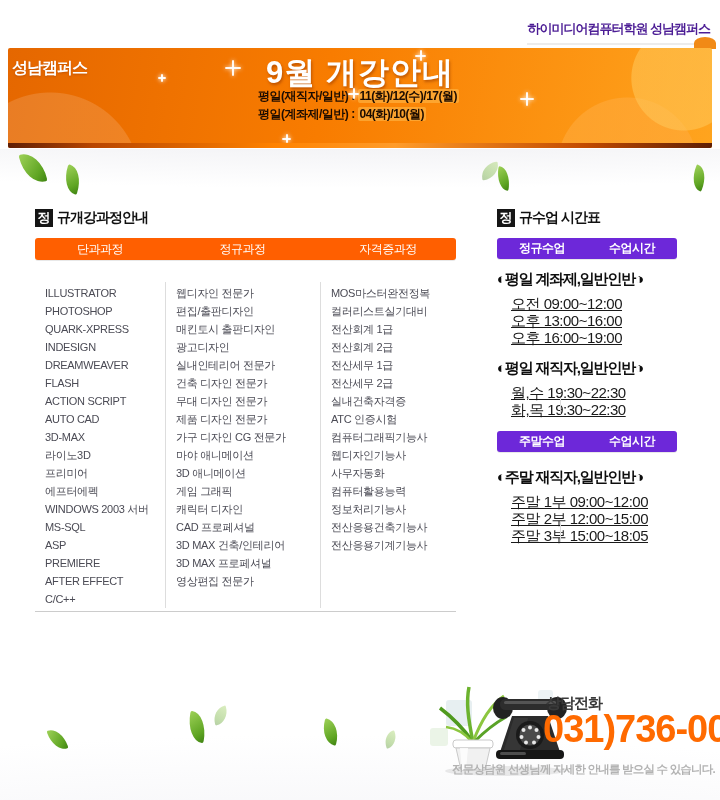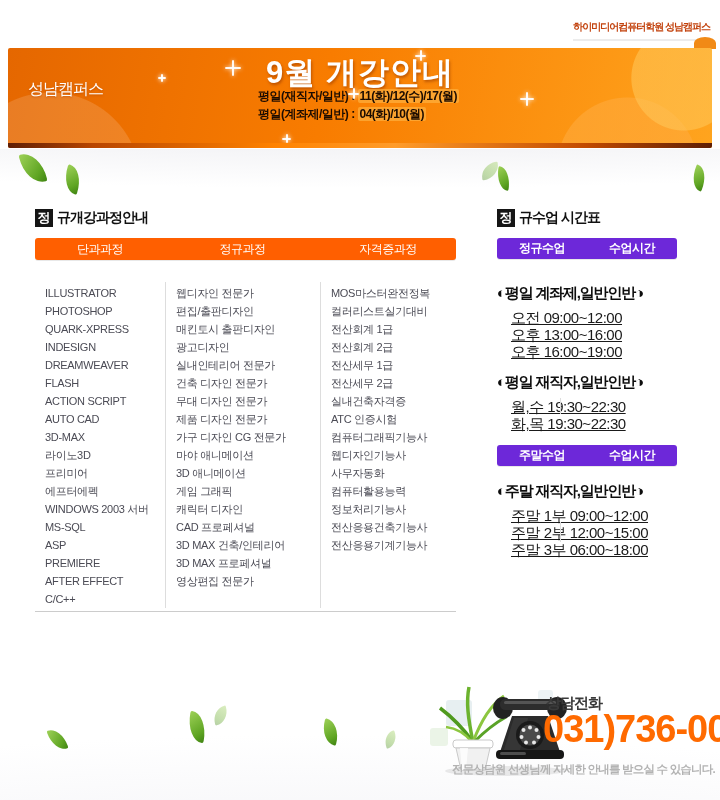--- a/index.html
+++ b/index.html
@@ -1,36 +1,36 @@
 <!DOCTYPE html>
 <html><head>
 <meta charset="utf-8">
 <style>
   html,body{margin:0;padding:0;background:#fff;}
   body{width:720px;height:800px;position:relative;overflow:hidden;
        font-family:"Liberation Sans","DejaVu Sans",sans-serif;color:#333;}
   .abs{position:absolute;}
 
   
-  .logo{position:absolute;top:20px;right:10px;font-size:10px;font-weight:bold;
-        color:#c2410c;letter-spacing:-1px;padding-bottom:5px;border-bottom:2px solid #ececec;}
+  .logo{position:absolute;top:20px;right:10px;font-size:13px;font-weight:bold;
+        color:#4c1d95;letter-spacing:-1px;padding-bottom:5px;border-bottom:2px solid #ececec;}
 
   
   .banner{position:absolute;left:8px;top:48px;width:704px;height:100px;border-radius:2px;
     background:
       radial-gradient(circle at 96% 30%, rgba(255,200,90,.55) 0 52px, transparent 53px),
       radial-gradient(circle at 88% 120%, rgba(255,170,60,.6) 0 70px, transparent 71px),
       radial-gradient(circle at 6% 135%, rgba(255,255,255,.14) 0 90px, transparent 91px),
       linear-gradient(100deg,#e56700 0%,#f87c00 45%,#ffa41e 100%);
     overflow:hidden;}
   .banner::after{content:"";position:absolute;left:0;right:0;bottom:0;height:5px;
     background:linear-gradient(90deg,#5e1e05 0%,#b84500 12%,#ff8200 38%,#ff9c2a 55%,#c24a00 82%,#5e1e05 100%);}
   .blob{position:absolute;left:694px;top:37px;width:22px;height:12px;background:#f18a16;border-radius:50% 50% 0 0;}
-  .campus-tab{position:absolute;left:20px;top:10px;font-size:16px;font-weight:normal;color:#fff;
-      letter-spacing:-1px;text-shadow:0 1px 2px rgba(160,60,0,.5);margin-top:21px;}
+  .campus-tab{position:absolute;left:4px;top:10px;font-size:16px;font-weight:bold;color:#fff;
+      letter-spacing:-1px;text-shadow:0 1px 2px rgba(160,60,0,.5);}
   .banner-title{position:absolute;left:0;right:0;top:4px;text-align:center;font-size:31px;
       font-weight:bold;color:#fff;letter-spacing:1px;text-shadow:1px 2px 3px rgba(140,50,0,.55);}
   .banner-dates{position:absolute;left:250px;top:40px;}
   .bd-line{font-size:12px;font-weight:bold;color:#1c0c00;letter-spacing:-0.5px;
       line-height:16px;margin-bottom:2px;white-space:nowrap;}
   .bd-line .val{background:rgba(255,190,80,.55);padding:0 2px;border-radius:2px;}
   .sparkle{position:absolute;}
   .sparkle::before,.sparkle::after{content:"";position:absolute;background:rgba(255,255,255,.95);
       border-radius:2px;box-shadow:0 0 4px rgba(255,255,255,.9);}
   .sparkle::before{width:100%;height:2px;top:50%;margin-top:-1px;left:0;}
@@ -69,21 +69,21 @@
   
   .timetable{position:absolute;left:497px;top:209px;width:180px;}
   .t-bar{height:21px;background:#6d28d9;border-radius:3px;display:flex;box-shadow:0 1px 0 #e8e8e8;}
   .t-bar .tc{width:90px;color:#fff;font-weight:bold;font-size:12px;letter-spacing:-0.5px;
      display:flex;align-items:center;justify-content:center;}
   .t-bar1{margin-top:11px;}
   .t-bar2{margin-top:13px;}
   .t-heading{font-size:15px;font-weight:bold;color:#0d0d0d;letter-spacing:-1.2px;white-space:nowrap;}
   .t-times{margin:6px 0 0 14px;}
   .time-item{font-size:15px;color:#1a1a1a;letter-spacing:-0.5px;line-height:17px;white-space:nowrap;text-decoration:underline;}
-  .th1{margin-top:25px;} .th2{margin-top:13px;} .th3{margin-top:16px;}
+  .th1{margin-top:11px;} .th2{margin-top:13px;} .th3{margin-top:16px;}
   .vtick{position:absolute;width:1px;background:#ddd;}
 
   
   .deco-sq{position:absolute;border-radius:3px;}
   .contact-label{position:absolute;left:546px;top:694px;font-size:15px;font-weight:bold;
      color:#3a3a3a;letter-spacing:-1px;}
   .contact-phone{position:absolute;left:543px;top:708px;font-size:38px;font-weight:bold;
      color:#ff6a00;letter-spacing:-1px;white-space:nowrap;}
   .contact-note{position:absolute;left:452px;top:762px;width:262px;text-align:center;
      font-size:11.5px;font-weight:bold;color:#b3b3b3;letter-spacing:-0.8px;white-space:nowrap;}
@@ -216,21 +216,21 @@
       <div class="time-item">화,목 19:30~22:30</div>
     </div>
   <div class="t-bar t-bar2">
     <div class="tc">주말수업</div>
     <div class="tc">수업시간</div>
   </div>
   <div class="t-heading th3">◐주말 재직자,일반인반◑</div>
   <div class="t-times">
       <div class="time-item">주말 1부 09:00~12:00</div>
       <div class="time-item">주말 2부 12:00~15:00</div>
-      <div class="time-item">주말 3부 06:00~18:00</div>
+      <div class="time-item">주말 3부 15:00~18:05</div>
     </div>
 </div>
 <div class="vtick" style="left:560px;top:398px;height:16px;"></div>
 <div class="vtick" style="left:560px;top:522px;height:20px;"></div>
 
 <div class="deco-sq" style="left:446px;top:700px;width:26px;height:26px;background:#dfe9ec;opacity:.75;"></div>
 <div class="deco-sq" style="left:430px;top:728px;width:18px;height:18px;background:#e6f1e1;opacity:.8;"></div>
 <div class="deco-sq" style="left:538px;top:690px;width:15px;height:15px;background:#dfe9ec;opacity:.55;"></div>
 <div class="ground-shadow"></div>
 

